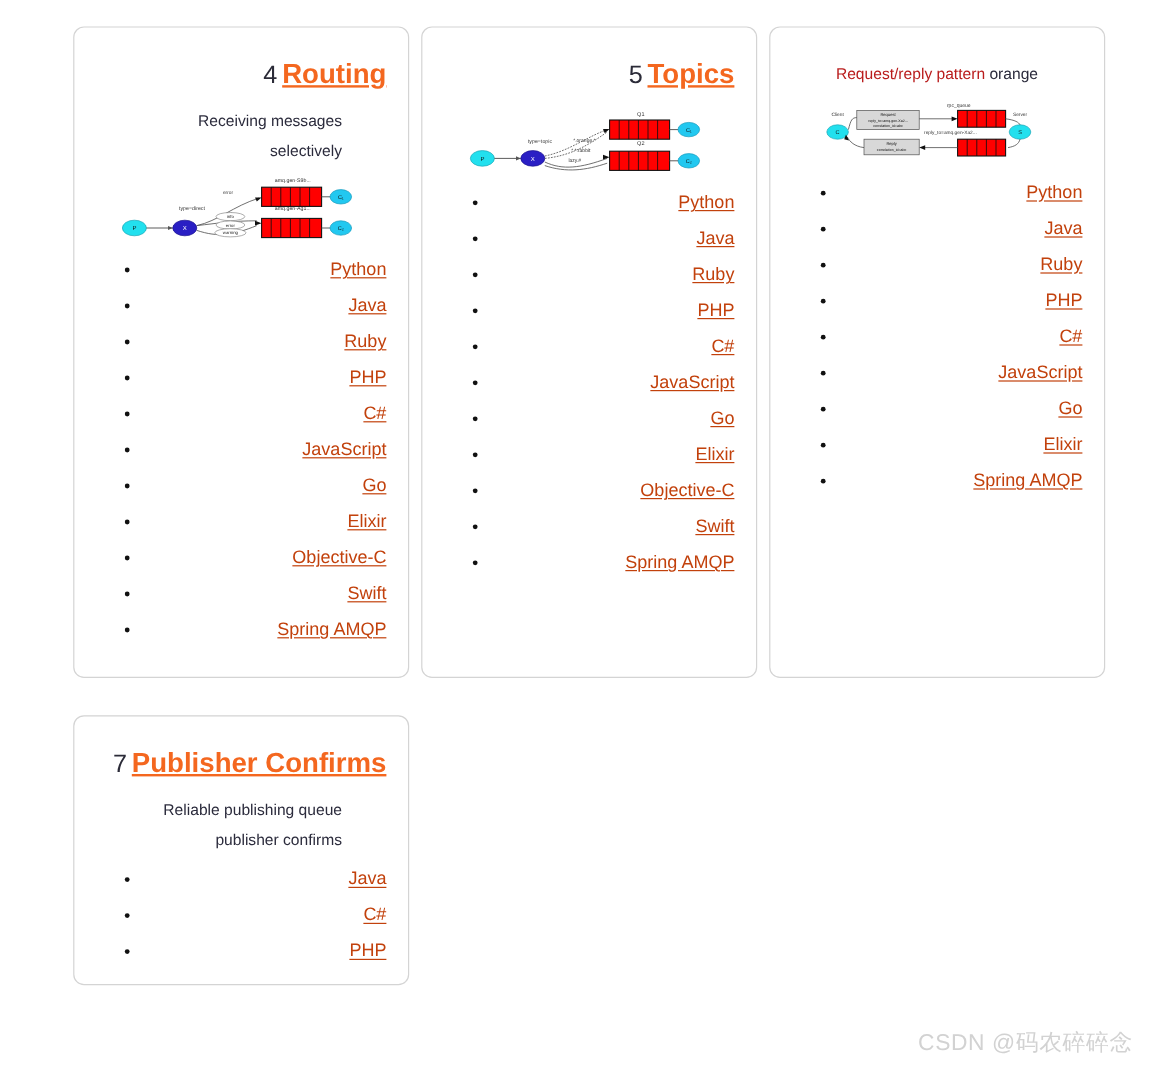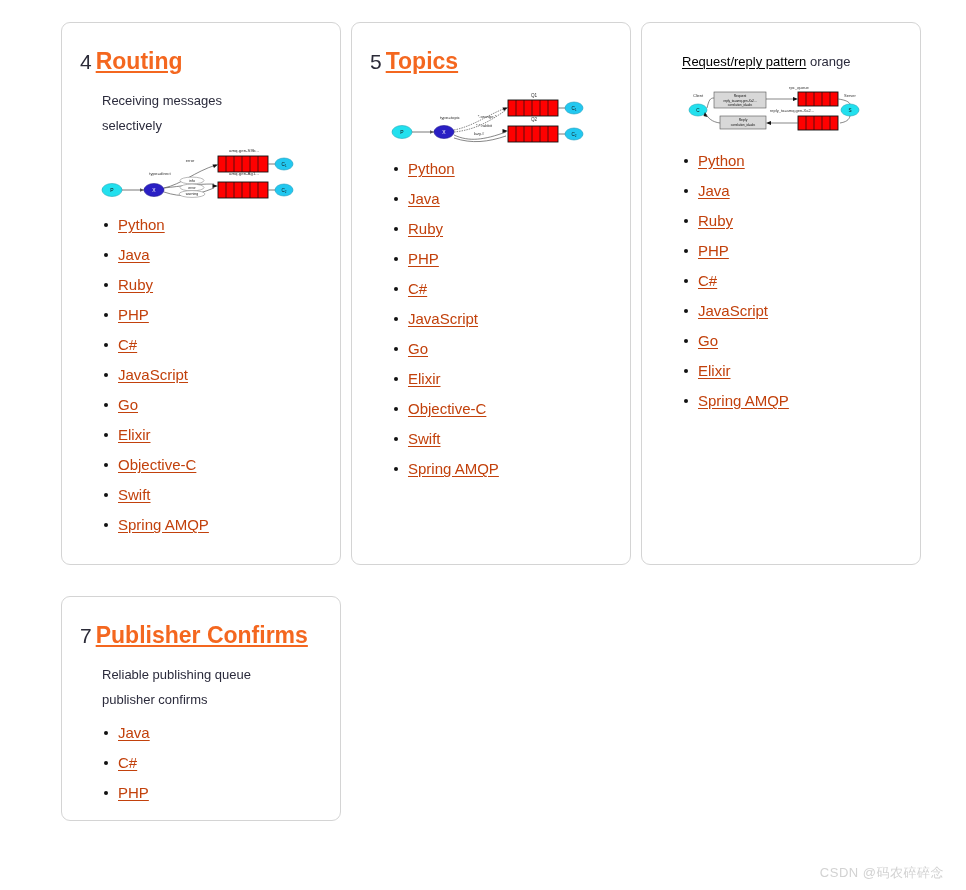--- a/index.html
+++ b/index.html
@@ -17,20 +17,21 @@
     position: relative;
     width: 966px;
     height: 890px;
     background: #ffffff;
   }
 
   .card-row {
     position: absolute;
     display: flex;
     gap: 10px;
+    text-align: right;
   }
   .row-1 { left: 61px; top: 22px; }
   .row-2 { left: 61px; top: 596px; }
 
   .card {
     width: 280px;
     background: #ffffff;
     border: 1px solid #d4d4d4;
     border-radius: 9px;
     padding: 26px 18px 22px 18px;
@@ -60,22 +61,21 @@
 
   .card-desc {
     margin: 0 0 6px 0;
     padding-left: 22px;
     font-size: 13px;
     line-height: 25px;
     color: #2b2b3c;
     max-width: 205px;
   }
   .desc-link {
-    color: #000000;
-    text-decoration: underline;
+    color: #b91c1c;
     text-underline-offset: 2px;
     cursor: pointer;
   }
 
   .diagram-wrap {
     padding-left: 14px;
     margin: 4px 0 8px 0;
   }
   .diagram { display: block; }
 
@@ -104,21 +104,21 @@
     color: #c2410c;
     text-decoration: underline;
     text-underline-offset: 2px;
     cursor: pointer;
   }
 
   .watermark {
     position: absolute;
     right: 22px;
     bottom: 8px;
-    font-size: 13px;
+    font-size: 19px;
     color: #d2d2d2;
     letter-spacing: 0.5px;
     user-select: none;
   }
 </style>
 </head>
 <body>
 
 <div class="page">
 

